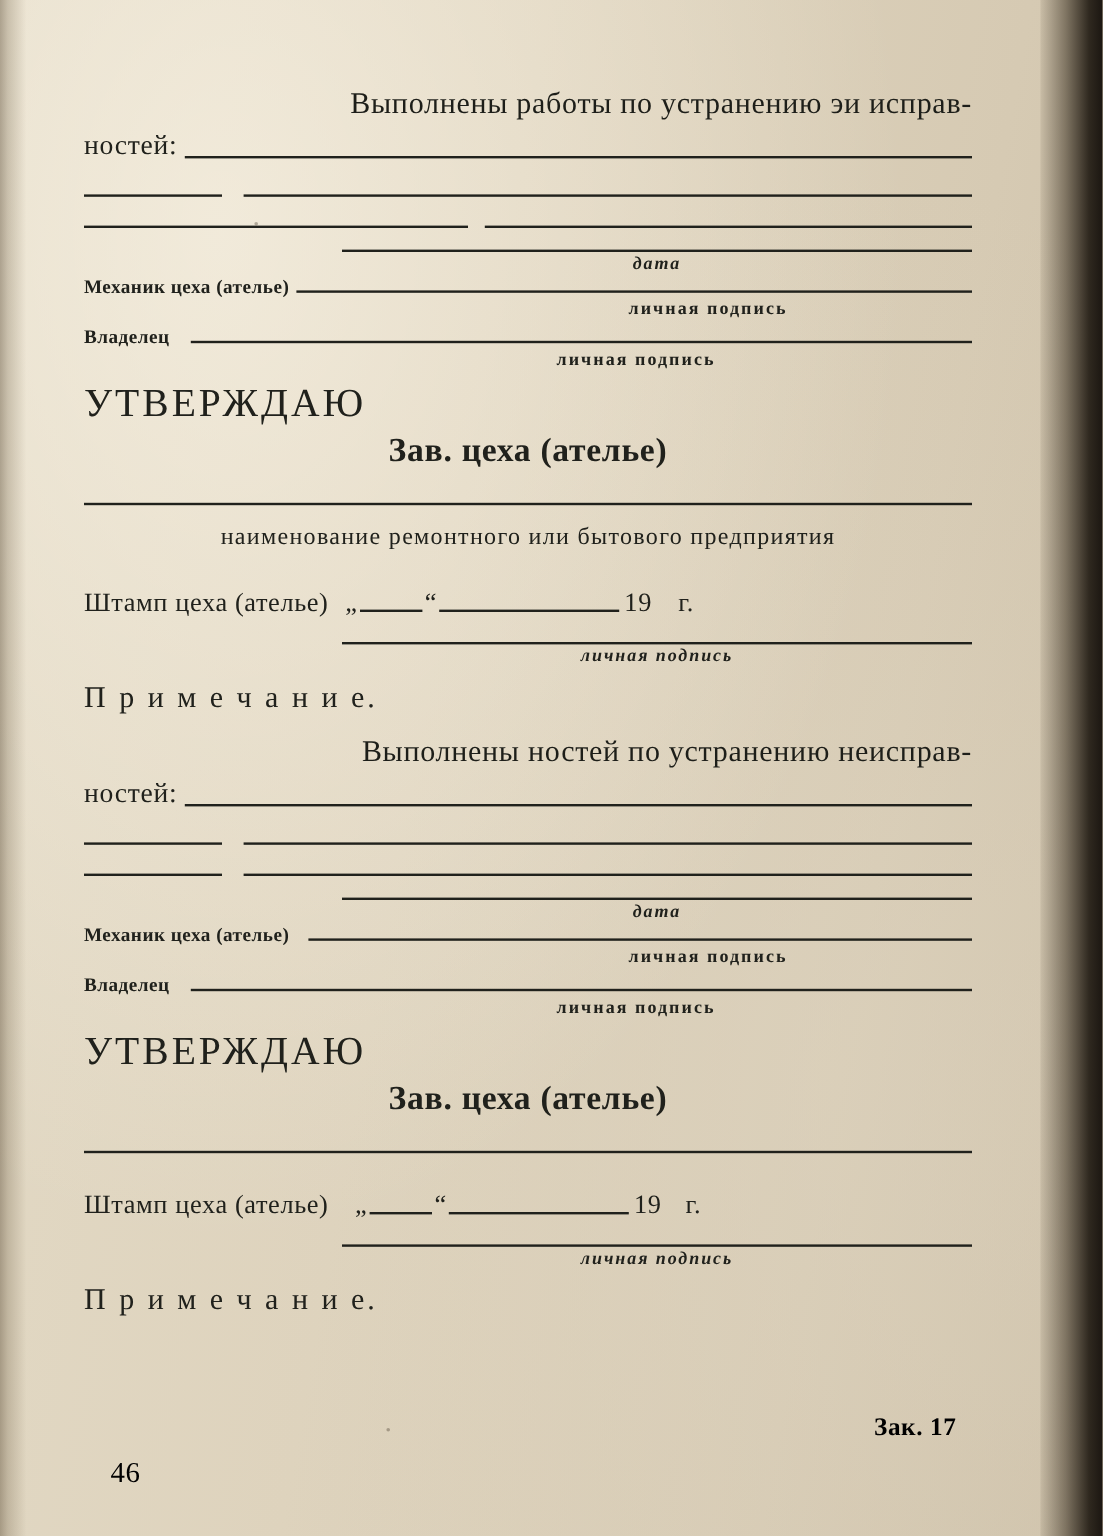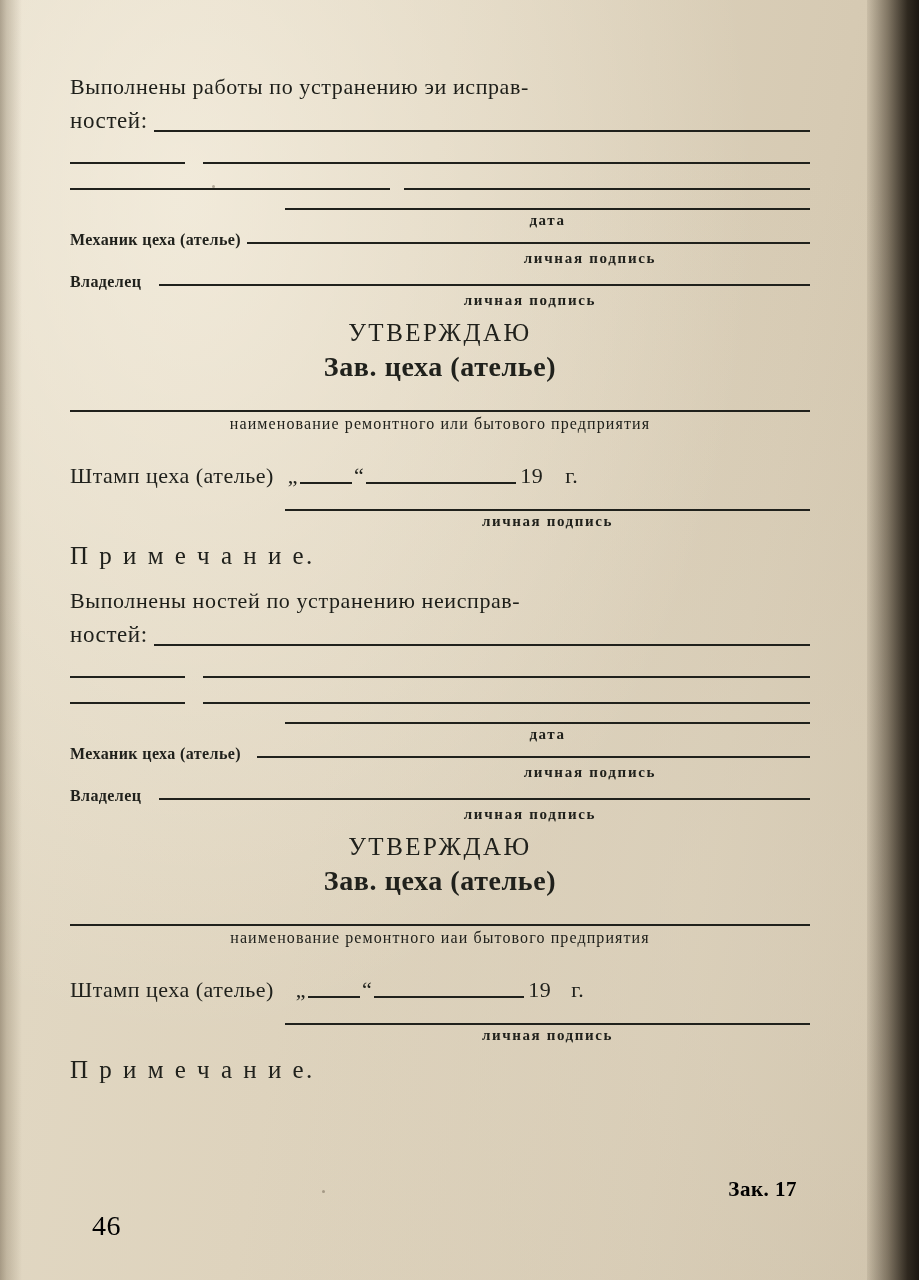--- a/index.html
+++ b/index.html
@@ -49,25 +49,26 @@
     position: absolute;
     left: 48px;
     top: 70px;
     width: 740px;
     color: #20211c;
   }
 
   .blk { position: relative; }
 
   .hdr {
-    font-size: 22px;
+    font-size: 25px;
     letter-spacing: 0.6px;
     line-height: 34px;
     color: #1d1e19;
     white-space: nowrap;
+    text-align: right;
   }
   .hdr2 {
     font-size: 23px;
     letter-spacing: 0.6px;
     line-height: 34px;
     display: flex;
     align-items: flex-end;
   }
   .hdr2 .lbl { white-space: nowrap; }
   .rule {
@@ -105,21 +106,21 @@
     margin-right: 0;
   }
   .caption {
     text-align: center;
     font-size: 15px;
     letter-spacing: 1.6px;
     font-weight: bold;
     color: #20211c;
     margin-top: 2px;
   }
-  .caption.indent { margin-left: 215px; }
+  .caption.indent { margin-left: 215px; font-style: italic; }
 
   .sigrow {
     display: flex;
     align-items: flex-end;
     font-size: 16px;
     font-weight: bold;
     letter-spacing: 0.4px;
     margin-top: 2px;
   }
   .sigrow .name { white-space: nowrap; }
@@ -133,38 +134,38 @@
     font-size: 15px;
     font-weight: bold;
     letter-spacing: 1.7px;
     text-align: center;
     margin-top: 1px;
   }
   .subcap.s1 { margin-left: 300px; }
   .subcap.s2 { margin-left: 180px; }
 
   .centerbig {
-    text-align: center;
-    font-size: 25px;
+    text-align: left;
+    font-size: 33px;
     letter-spacing: 2.5px;
     margin-top: 10px;
   }
   .centerbold {
     text-align: center;
     font-size: 28px;
     font-weight: bold;
     letter-spacing: 0.6px;
     margin-top: 4px;
   }
 
   .entcap {
     text-align: center;
-    font-size: 16px;
+    font-size: 20px;
     letter-spacing: 1.1px;
-    margin-top: 3px;
+    margin-top: 15px;
   }
   .stamp {
     font-size: 22px;
     letter-spacing: 0.5px;
     margin-top: 6px;
     display: flex;
     align-items: flex-end;
   }
   .stamp .t { white-space: nowrap; margin-top: 24px; }
   .stamp .sm {
@@ -190,21 +191,21 @@
     right: 70px;
     bottom: 78px;
     font-size: 21px;
     font-weight: bold;
     letter-spacing: 0.5px;
   }
   .pageno {
     position: absolute;
     left: 70px;
     bottom: 38px;
-    font-size: 28px;
+    font-size: 24px;
     letter-spacing: 0.5px;
   }
   .speck {
     position: absolute;
     width: 3px; height: 3px;
     background: rgba(60,50,35,0.35);
     border-radius: 50%;
   }
 </style>
 </head>
@@ -312,21 +313,20 @@
         <div class="sigrow" style="margin-top:6px">
           <span class="name">Владелец</span>
           <span class="line" style="margin-left:18px"></span>
         </div>
         <div class="subcap s2">личная подпись</div>
 
         <div class="centerbig">УТВЕРЖДАЮ</div>
         <div class="centerbold">Зав. цеха (ателье)</div>
 
         <div class="fullrule r2"></div>
-        <div class="entcap">наименование ремонтного иаи бытового предприятия</div>
 
         <div class="stamp">
           <span class="t">Штамп цеха (ателье)</span>
           <span style="width:22px"></span>
           <span class="t">„</span>
           <span class="sm"></span>
           <span class="t">“</span>
           <span class="md"></span>
           <span class="t">19</span>
           <span style="width:20px"></span>

